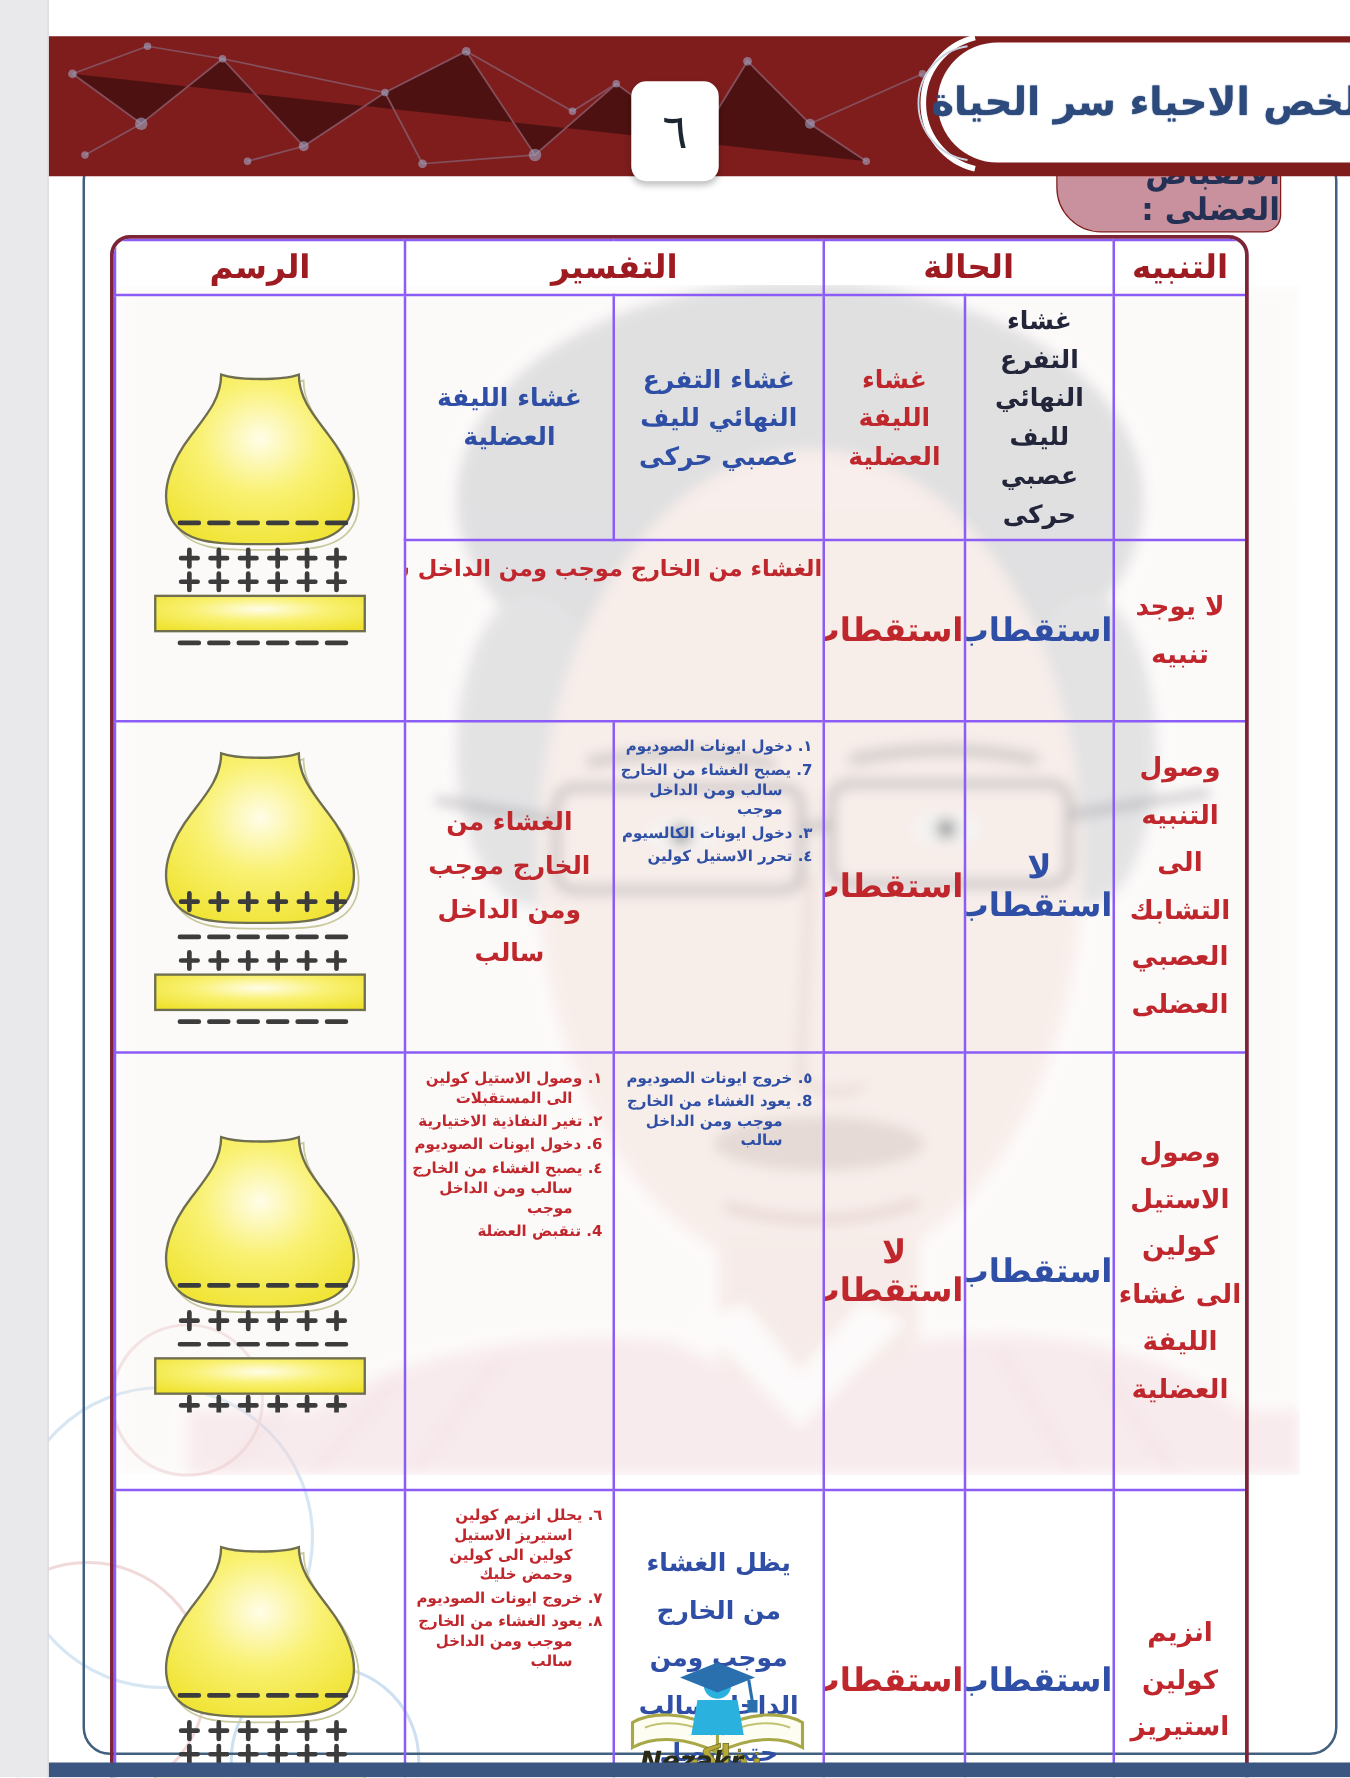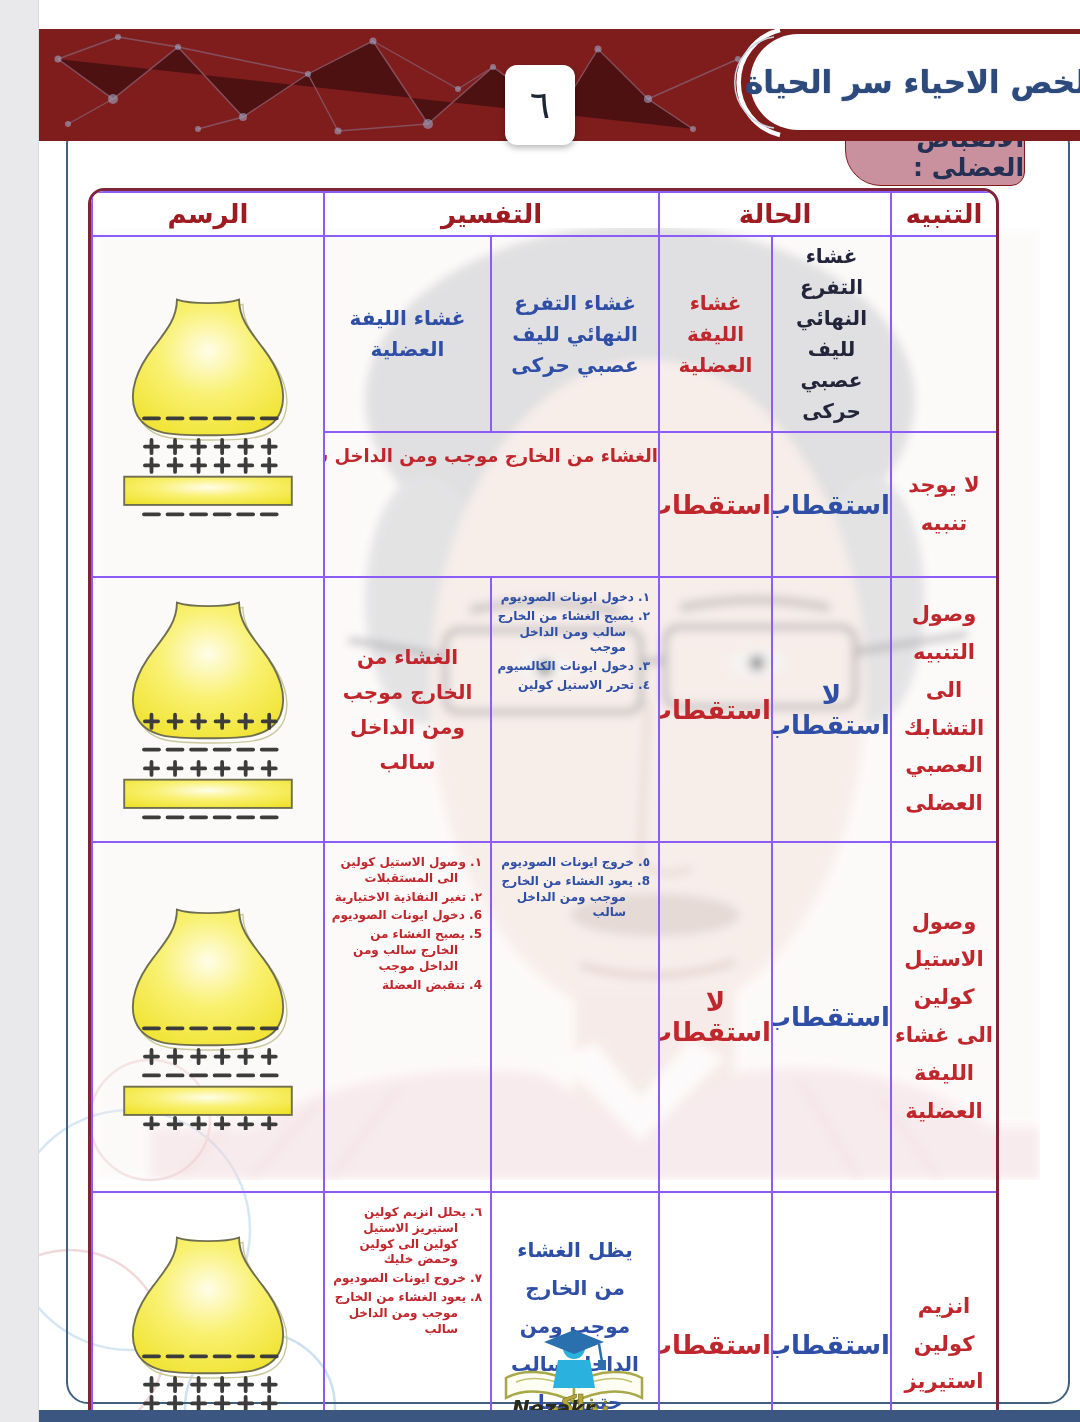--- a/index.html
+++ b/index.html
@@ -206,21 +206,21 @@
         <td class="state c-blue">استقطاب</td>
         <td class="state c-red">استقطاب</td>
         <td class="merged" colspan="2">الغشاء من الخارج موجب ومن الداخل سالب</td>
       </tr>
       <tr class="h265">
         <td class="stim">وصول التنبيه الى التشابك العصبي العضلى</td>
         <td class="state c-blue">لا استقطاب</td>
         <td class="state c-red">استقطاب</td>
         <td class="list c-blue">
               <div class="li">١. دخول ايونات الصوديوم</div>
-              <div class="li">٢. يصبح الغشاء من الخارج سالب ومن الداخل موجب</div>
+              <div class="li">7. يصبح الغشاء من الخارج سالب ومن الداخل موجب</div>
               <div class="li">٣. دخول ايونات الكالسيوم</div>
               <div class="li">٤. تحرر الاستيل كولين</div>
             </td>
         <td class="midtext c-red">الغشاء من الخارج موجب ومن الداخل سالب</td>
         <td class="drawcell">
           <div class="draw">
                 <svg viewBox="0 0 210 240" width="198" height="226">
      <path d="M72,6 C86,11 124,11 138,6 C138,26 150,40 163,57 C180,79 190,104 182,125 C172,150 142,150 105,150 C68,150 38,150 28,125 C20,104 30,79 47,57 C60,40 72,26 72,6 Z" transform="translate(4,5)" fill="none" stroke="#c8c89c" stroke-width="1.5"></path>
      <path d="M72,6 C86,11 124,11 138,6 C138,26 150,40 163,57 C180,79 190,104 182,125 C172,150 142,150 105,150 C68,150 38,150 28,125 C20,104 30,79 47,57 C60,40 72,26 72,6 Z" fill="url(#gy)" stroke="#6f6f50" stroke-width="2"></path>
      <path d="M38,132 h14 M45,125 v14 M63,132 h14 M70,125 v14 M88,132 h14 M95,125 v14 M113,132 h14 M120,125 v14 M138,132 h14 M145,125 v14 M163,132 h14 M170,125 v14 " stroke="#3c3c3c" stroke-width="4" fill="none" stroke-linecap="round"></path>
@@ -237,21 +237,21 @@
         <td class="state c-blue">استقطاب</td>
         <td class="state c-red">لا استقطاب</td>
         <td class="list c-blue">
               <div class="li">٥. خروج ايونات الصوديوم</div>
               <div class="li">8. يعود الغشاء من الخارج موجب ومن الداخل سالب</div>
             </td>
         <td class="list c-red">
               <div class="li">١. وصول الاستيل كولين الى المستقبلات</div>
               <div class="li">٢. تغير النفاذية الاختيارية</div>
               <div class="li">6. دخول ايونات الصوديوم</div>
-              <div class="li">5. يصبح الغشاء من الخارج سالب ومن الداخل موجب</div>
+              <div class="li">٤. يصبح الغشاء من الخارج سالب ومن الداخل موجب</div>
               <div class="li">4. تنقبض العضلة</div>
             </td>
         <td class="drawcell">
           <div class="draw">
                 <svg viewBox="0 0 210 240" width="198" height="226">
      <path d="M72,6 C86,11 124,11 138,6 C138,26 150,40 163,57 C180,79 190,104 182,125 C172,150 142,150 105,150 C68,150 38,150 28,125 C20,104 30,79 47,57 C60,40 72,26 72,6 Z" transform="translate(4,5)" fill="none" stroke="#c8c89c" stroke-width="1.5"></path>
      <path d="M72,6 C86,11 124,11 138,6 C138,26 150,40 163,57 C180,79 190,104 182,125 C172,150 142,150 105,150 C68,150 38,150 28,125 C20,104 30,79 47,57 C60,40 72,26 72,6 Z" fill="url(#gy)" stroke="#6f6f50" stroke-width="2"></path>
      <path d="M37,132 h16 M62,132 h16 M87,132 h16 M112,132 h16 M137,132 h16 M162,132 h16 " stroke="#3c3c3c" stroke-width="4" fill="none" stroke-linecap="round"></path>
      <path d="M38,162 h14 M45,155 v14 M63,162 h14 M70,155 v14 M88,162 h14 M95,155 v14 M113,162 h14 M120,155 v14 M138,162 h14 M145,155 v14 M163,162 h14 M170,155 v14 " stroke="#3c3c3c" stroke-width="4" fill="none" stroke-linecap="round"></path>
      <path d="M37,182 h16 M62,182 h16 M87,182 h16 M112,182 h16 M137,182 h16 M162,182 h16 " stroke="#3c3c3c" stroke-width="4" fill="none" stroke-linecap="round"></path>

